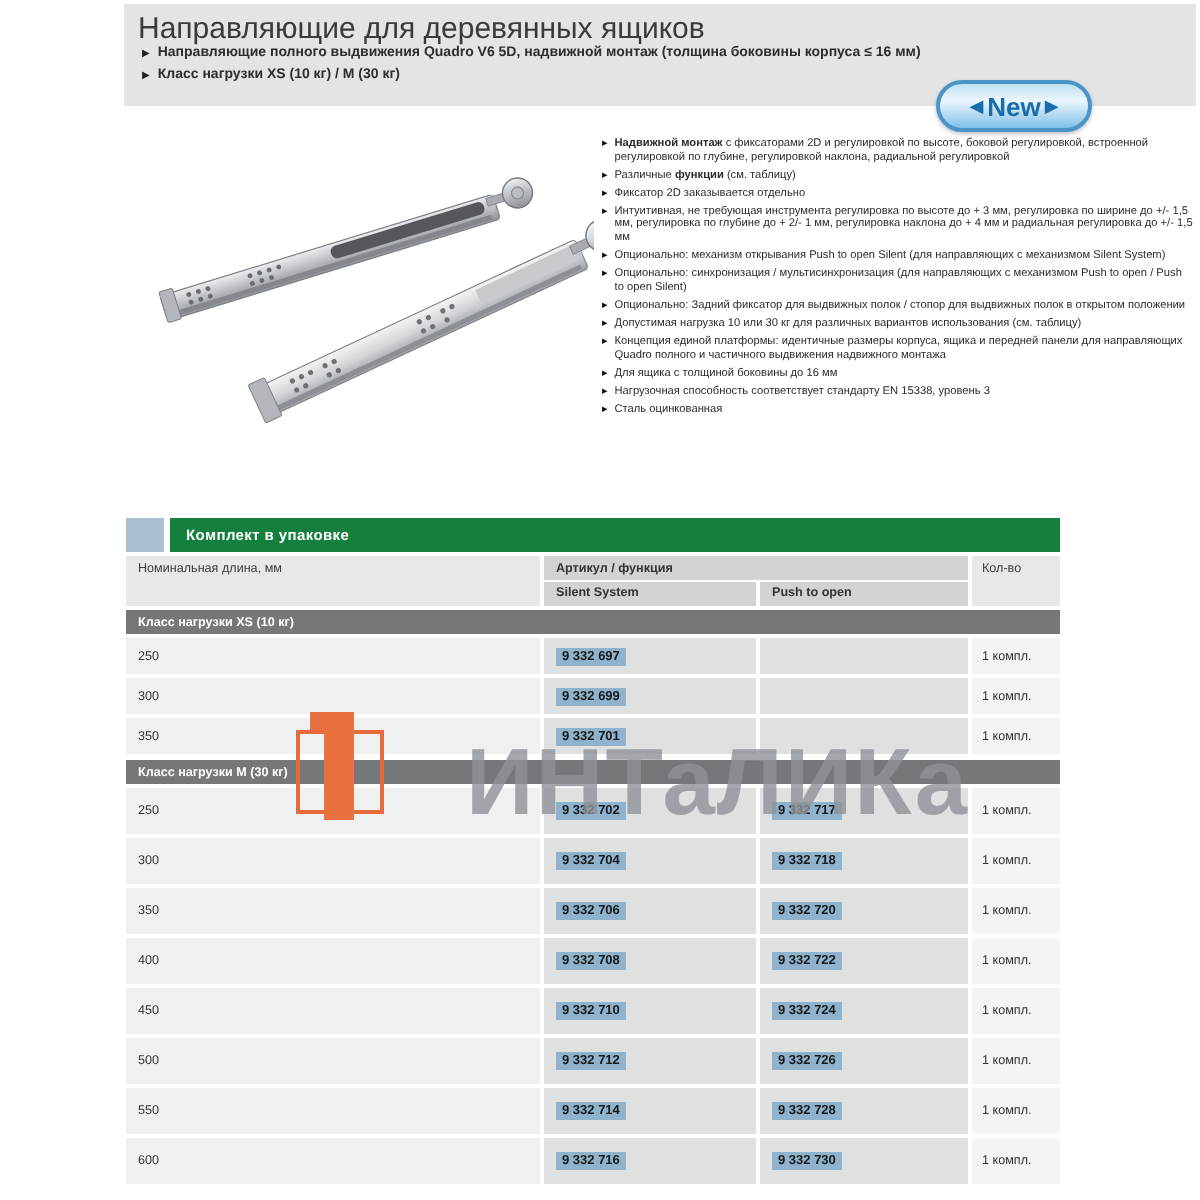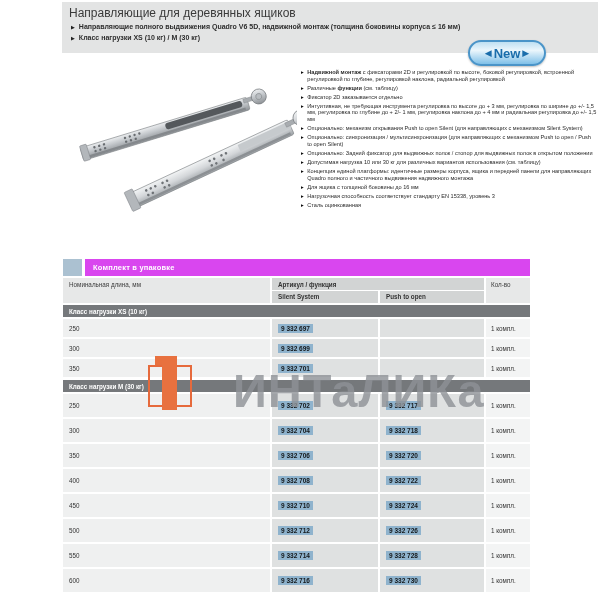--- a/index.html
+++ b/index.html
@@ -2,21 +2,21 @@
 <html><head>
 <meta charset="utf-8">
 <style>
   * { margin:0; padding:0; box-sizing:border-box; }
   html,body { background:#fff; }
   .page { position:relative; width:600px; height:600px; background:#fff;
           font-family:"Liberation Sans", sans-serif; overflow:hidden; }
 
   
   .header-band { position:absolute; left:62px; top:2px; width:536px; height:51px; background:#e3e4e4; }
-  .page-title { position:absolute; left:7px; top:4px; font-size:12px; color:#3a3a3a; }
+  .page-title { position:absolute; left:7px; top:4px; font-size:15px; color:#3a3a3a; }
   .hbullets { position:absolute; left:9px; top:21px; }
   .hbullet { display:flex; align-items:flex-start; margin-bottom:3px; }
   .hbullet .marker { font-size:5px; line-height:8px; margin-right:4px; color:#222; }
   .hbullet .htext { font-size:7px; font-weight:bold; color:#2d2d2d; line-height:8px; }
 
   .new-badge { position:absolute; left:468px; top:40px; width:78px; height:26px; border-radius:14px;
     background:linear-gradient(180deg,#bfe0f2 0%, #ebf6fc 38%, #7fc0e8 100%);
     border:2.5px solid #4a94c8; display:flex; align-items:center; justify-content:center; gap:2px;
     box-shadow:0 1px 2px rgba(0,0,0,0.25); }
   .new-badge .arrow { color:#1a6dab; font-size:9px; line-height:9px; }
@@ -29,21 +29,21 @@
   .feature .ftext { font-size:5.6px; line-height:6.6px; color:#2b2b2b; }
   .feature .ftext b { font-weight:bold; }
 
   
   .product { position:absolute; left:62px; top:60px; }
 
   
   .table { position:absolute; left:63px; top:259px; width:467px; }
   .tbar { display:flex; height:17px; margin-bottom:2px; }
   .tbar-square { width:19px; background:#abc1d1; margin-right:3px; }
-  .tbar-title { flex:1; background:#d946ef; color:#fff; font-size:7.5px; font-weight:bold;
+  .tbar-title { flex:1; background:#15803d; color:#fff; font-size:7.5px; font-weight:bold;
                 display:flex; align-items:center; padding-left:8px; letter-spacing:0.2px; }
   .thead { display:flex; height:25px; margin-bottom:2px; }
   .th-len { width:207px; background:#e7e8e8; font-size:6.3px; color:#3c3c3c; padding:3px 0 0 6px; margin-right:2px; }
   .th-art { width:212px; margin-right:2px; display:flex; flex-direction:column; }
   .th-art-top { height:12px; background:#d2d4d4; font-size:6.3px; font-weight:bold; color:#333;
                 padding:3px 0 0 6px; margin-bottom:1px; }
   .th-art-sub { display:flex; flex:1; }
   .th-silent { width:106px; margin-right:2px; background:#d2d4d4; font-size:6.3px; font-weight:bold; color:#333; padding:2px 0 0 6px; }
   .th-push { width:104px; background:#d2d4d4; font-size:6.3px; font-weight:bold; color:#333; padding:2px 0 0 6px; }
   .th-qty { width:44px; background:#e7e8e8; font-size:6.3px; color:#3c3c3c; padding:3px 0 0 5px; }

